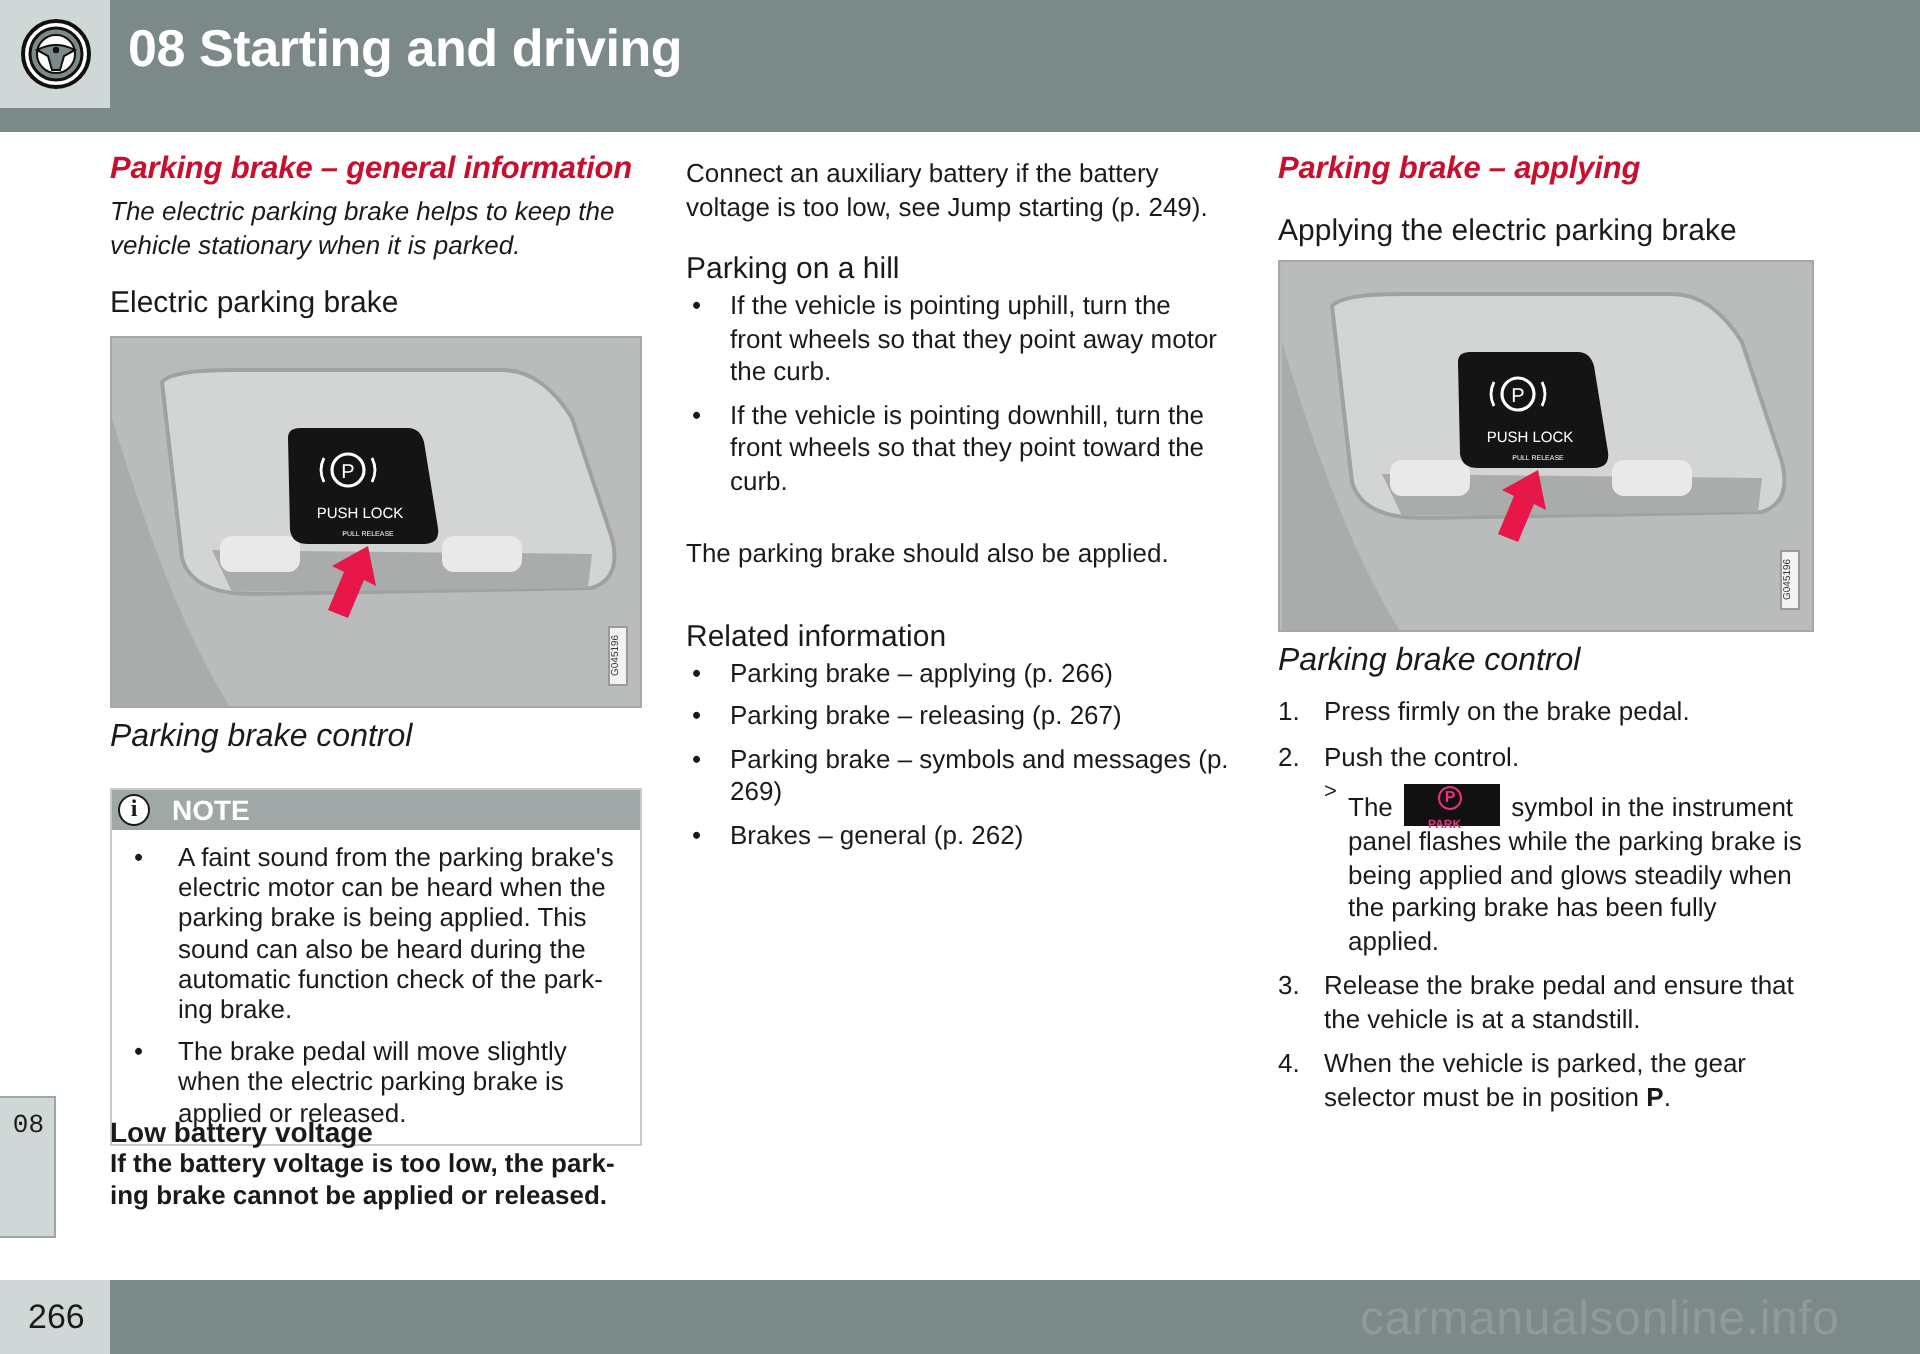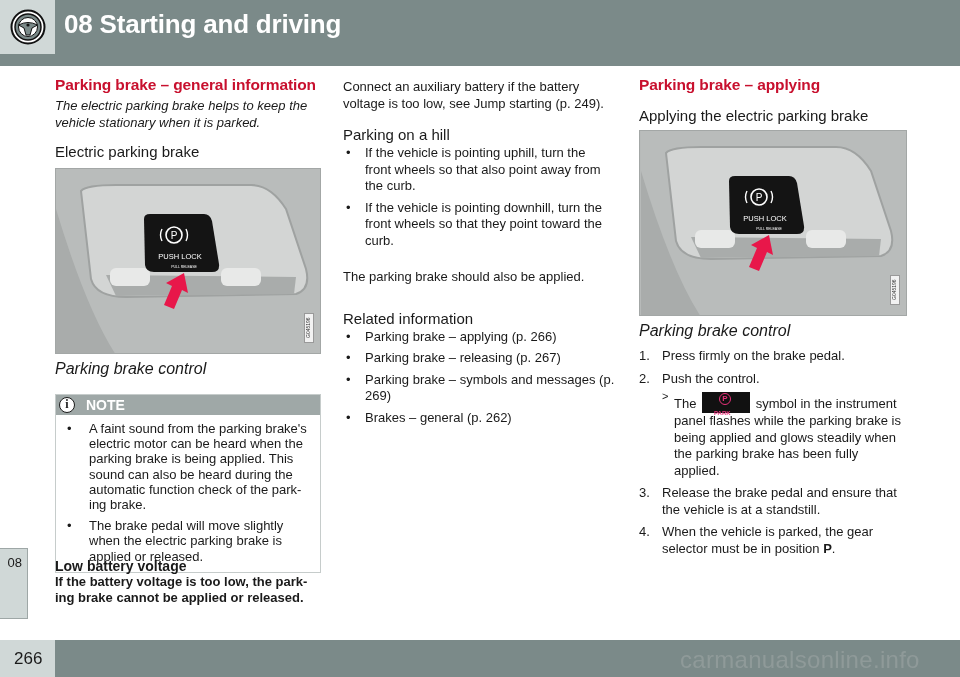--- a/index.html
+++ b/index.html
@@ -9,29 +9,29 @@
   .header { position: absolute; left: 0; top: 0; width: 960px; height: 66px; background: #7b8a89; }
   .header .iconbox { position: absolute; left: 0; top: 0; width: 55px; height: 54px; background: #d0d8d7; }
   .header .iconbox svg { position: absolute; left: 10px; top: 9px; }
   .header .title { position: absolute; left: 64px; top: 9px; font-size: 26px; font-weight: bold; color: #ffffff; letter-spacing: -0.2px; }
 
   .footer { position: absolute; left: 0; top: 640px; width: 960px; height: 37px; background: #7b8a89; }
   .footer .pagebox { position: absolute; left: 0; top: 0; width: 55px; height: 37px; background: #d0d8d7; }
   .footer .pagenum { position: absolute; left: 14px; top: 9px; font-size: 17px; color: #1a1a1a; }
   .footer .watermark { position: absolute; left: 680px; top: 6px; font-size: 24px; color: #8f9a99; letter-spacing: 0.3px; }
 
-  .sidetab { position: absolute; left: 0; top: 548px; width: 28px; height: 71px; background: #d0d8d7; border: 1px solid #9ea7a6; border-left: none; }
+  .sidetab { position: absolute; left: 0; top: 548px; width: 28px; height: 71px; background: #d0d8d7; border: 1px solid #9ea7a6; border-left: none; font-family: Liberation Mono, monospace; }
   .sidetab span { position: absolute; right: 5px; top: 6px; font-size: 13px; color: #1a1a1a; }
 
   .col { position: absolute; top: 76px; }
   .col1 { left: 55px; width: 265px; }
   .col2 { left: 343px; width: 272px; top: 79px; }
   .col3 { left: 639px; width: 268px; }
 
-  .h-red { color: #c8102e; font-size: 15.5px; font-weight: bold; letter-spacing: -0.1px; }
+  .h-red { color: #c8102e; font-size: 15.5px; font-weight: bold; letter-spacing: -0.1px; font-style: italic; }
   .intro { font-style: italic; font-size: 13px; line-height: 17px; margin-top: 3px; }
   .h-sub { font-size: 15px; font-weight: normal; margin-top: 12px; }
   p, li { font-size: 13px; line-height: 16.5px; }
 
   .figure { position: relative; background: #b7bab9; border: 1px solid #a3a7a6; overflow: hidden; }
   .fig1 { width: 266px; height: 186px; margin-top: 8px; }
   .fig3 { width: 268px; height: 186px; margin-top: 6px; }
   .caption { font-style: italic; font-size: 16px; margin-top: 6px; }
   .figcode { position: absolute; right: 6px; bottom: 10px; width: 10px; height: 30px; background: #f2f2f2; border: 1px solid #999; font-size: 5px; writing-mode: vertical-rl; transform: rotate(180deg); color: #333; text-align: center; font-family: "Liberation Sans", sans-serif; }
 
@@ -115,21 +115,21 @@
 
 <div class="lowbat">
   <div class="h">Low battery voltage</div>
   <div class="b">If the battery voltage is too low, the park-ing brake cannot be applied or released.</div>
 </div>
 
 <div class="col col2">
   <p>Connect an auxiliary battery if the battery voltage is too low, see Jump starting (p. 249).</p>
   <div class="h-sub" style="margin-top:14px">Parking on a hill</div>
   <ul class="bul">
-    <li><span class="dot">•</span><span>If the vehicle is pointing uphill, turn the front wheels so that also point away from the curb.</span></li>
+    <li><span class="dot">•</span><span>If the vehicle is pointing uphill, turn the front wheels so that they point away motor the curb.</span></li>
     <li><span class="dot">•</span><span>If the vehicle is pointing downhill, turn the front wheels so that they point toward the curb.</span></li>
   </ul>
   <p style="margin-top:20px">The parking brake should also be applied.</p>
   <div class="h-sub" style="margin-top:24px">Related information</div>
   <ul class="bul">
     <li><span class="dot">•</span><span>Parking brake – applying (p. 266)</span></li>
     <li><span class="dot">•</span><span>Parking brake – releasing (p. 267)</span></li>
     <li><span class="dot">•</span><span>Parking brake – symbols and messages (p. 269)</span></li>
     <li><span class="dot">•</span><span>Brakes – general (p. 262)</span></li>
   </ul>

